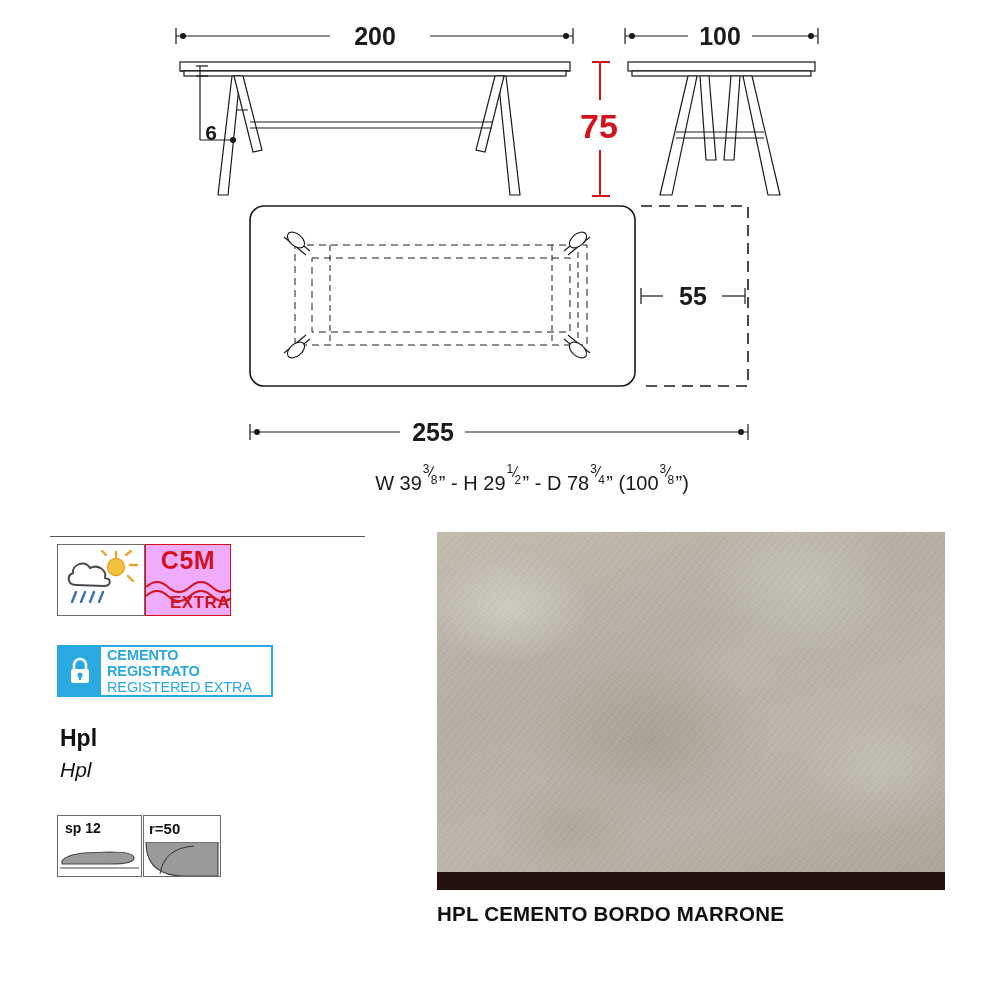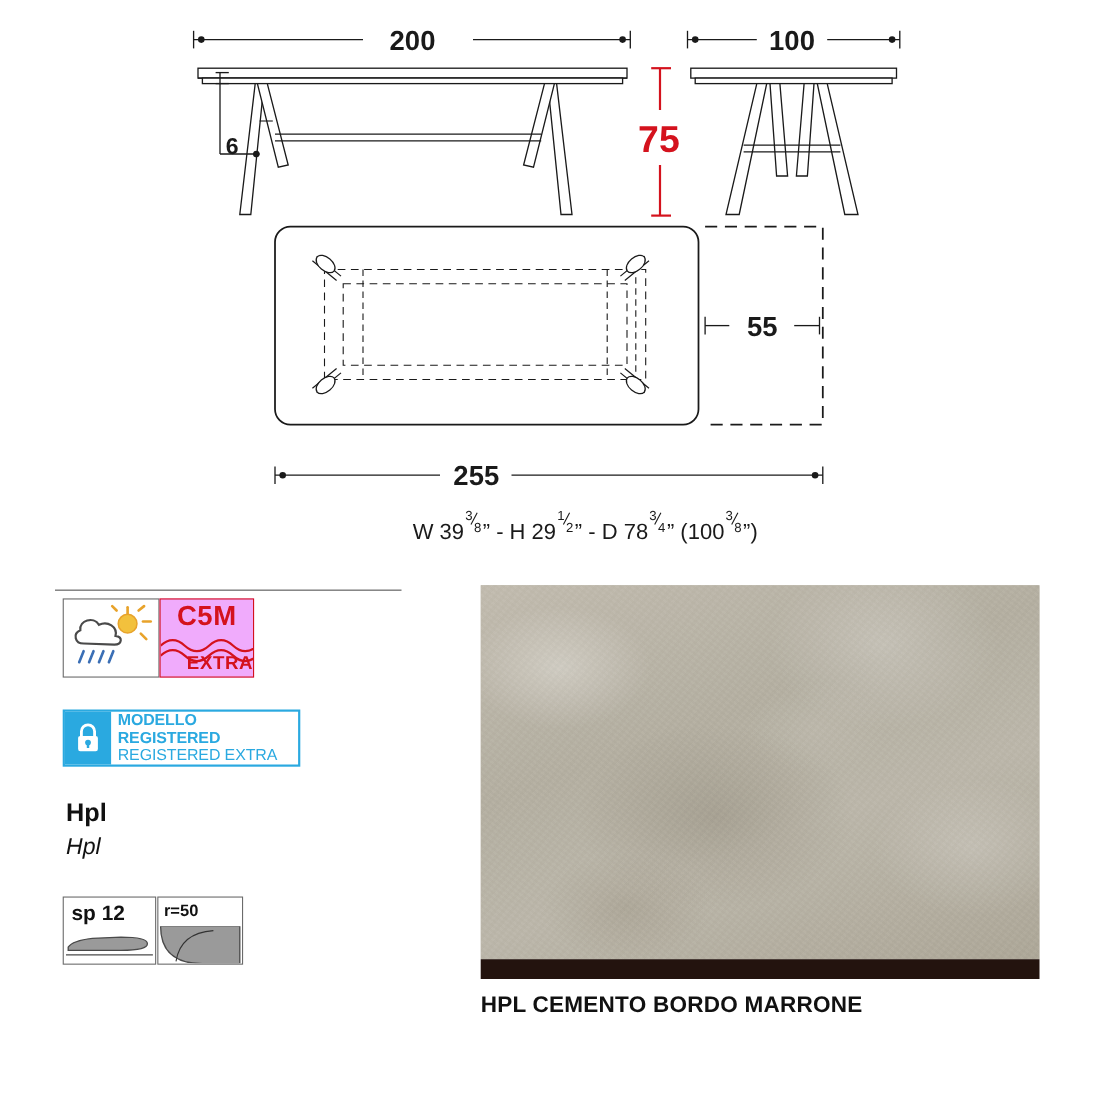--- a/index.html
+++ b/index.html
@@ -218,21 +218,21 @@
     width: 78px;
     height: 62px;
     border: 1px solid #6b6b6b;
     box-sizing: border-box;
     background: #fff;
     overflow: hidden;
   }
   .sp-label {
     position: absolute;
     left: 7px; top: 4px;
-    font-size: 19px;
+    font-size: 14px;
     font-weight: bold;
     color: #111;
   }
   .r-label {
     position: absolute;
     left: 5px; top: 4px;
     font-size: 15px;
     font-weight: bold;
     color: #111;
   }
@@ -443,21 +443,21 @@
     <div class="badge-registered">
       <div class="lock-box">
         <svg width="24" height="30" viewBox="0 0 24 30" xmlns="http://www.w3.org/2000/svg">
           <path d="M6 13 V9 a6 6 0 0 1 12 0 v4" fill="none" stroke="#ffffff" stroke-width="2.6"></path>
           <rect x="3" y="13" width="18" height="14" rx="2" fill="#ffffff"></rect>
           <circle cx="12" cy="19" r="2.6" fill="#2aa9e0"></circle>
           <rect x="10.9" y="19" width="2.2" height="5" fill="#2aa9e0"></rect>
         </svg>
       </div>
       <div class="reg-text">
-        <div class="reg-line1">MODELLO REGISTERED</div>
+        <div class="reg-line1">CEMENTO REGISTRATO</div>
         <div class="reg-line2">REGISTERED EXTRA</div>
       </div>
     </div>
 
     <div class="mat-name">Hpl</div>
     <div class="mat-name-it">Hpl</div>
 
     <div class="badge-sp">
       <div class="sp-label">sp 12</div>
       <svg width="83" height="26" viewBox="0 0 83 26" style="position:absolute;left:0;top:32px" xmlns="http://www.w3.org/2000/svg">

